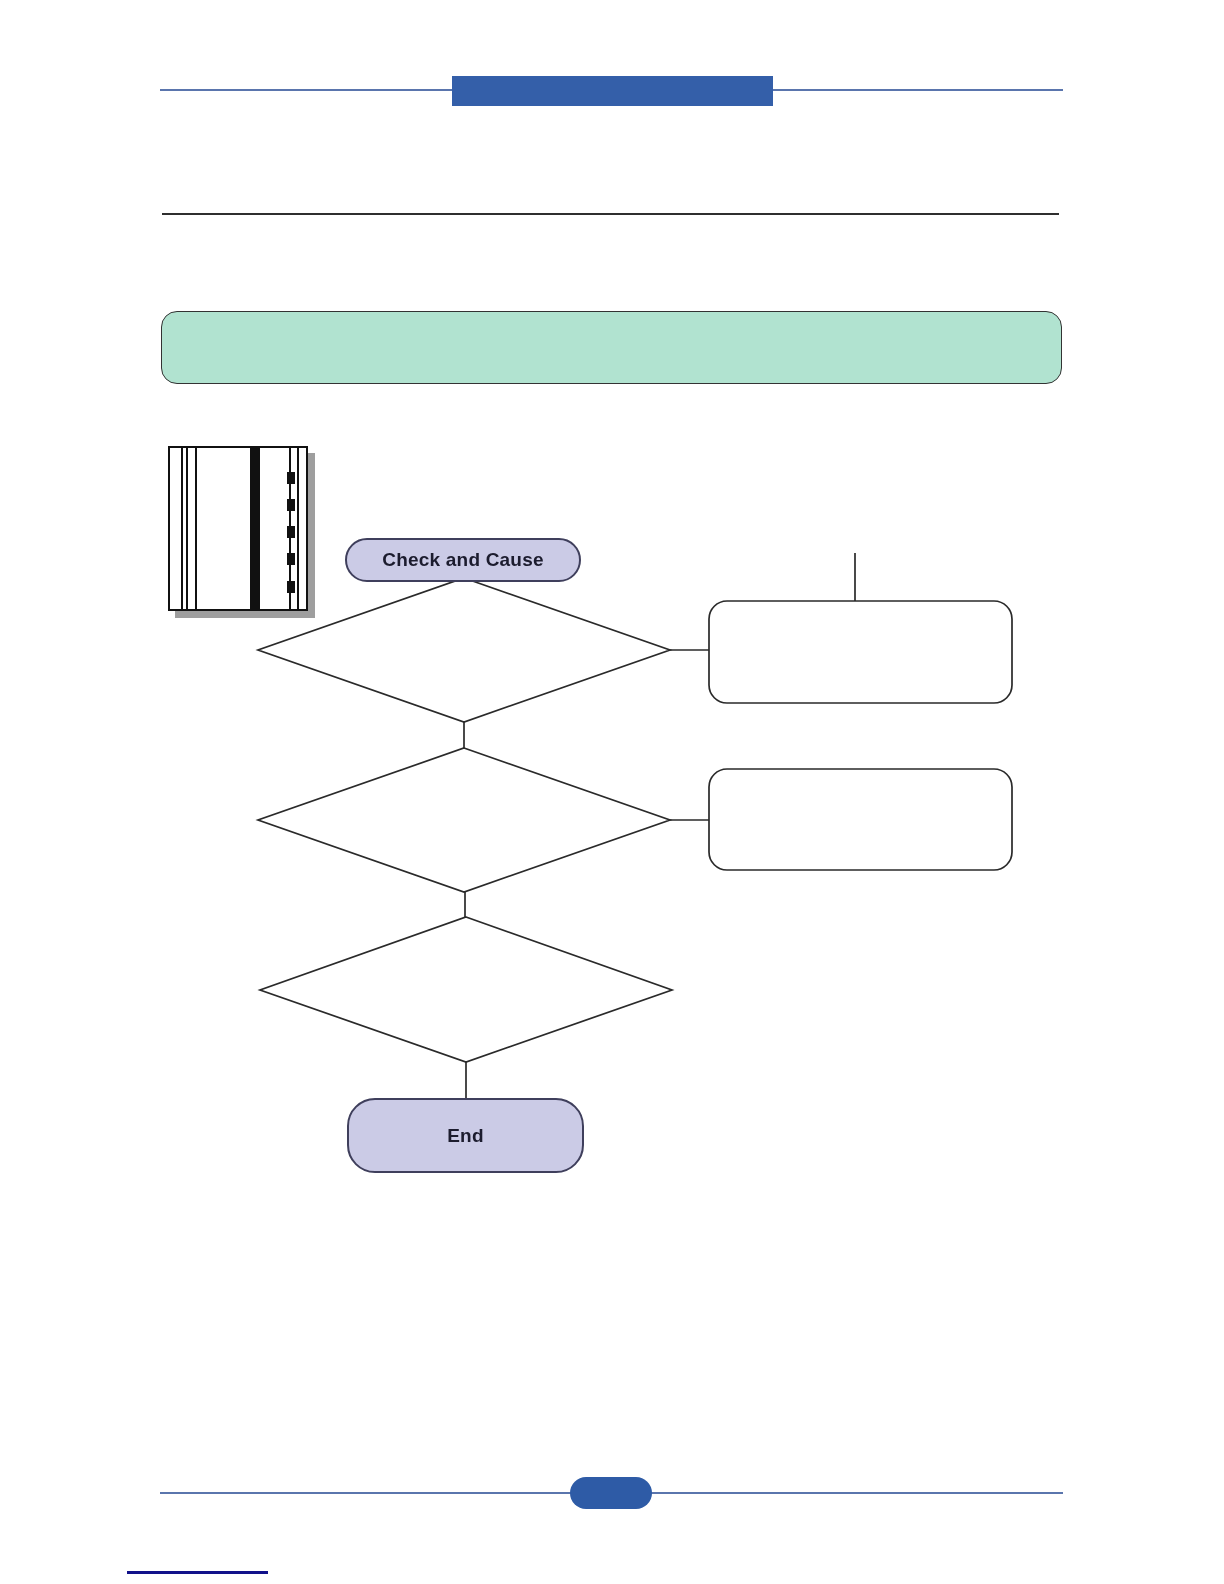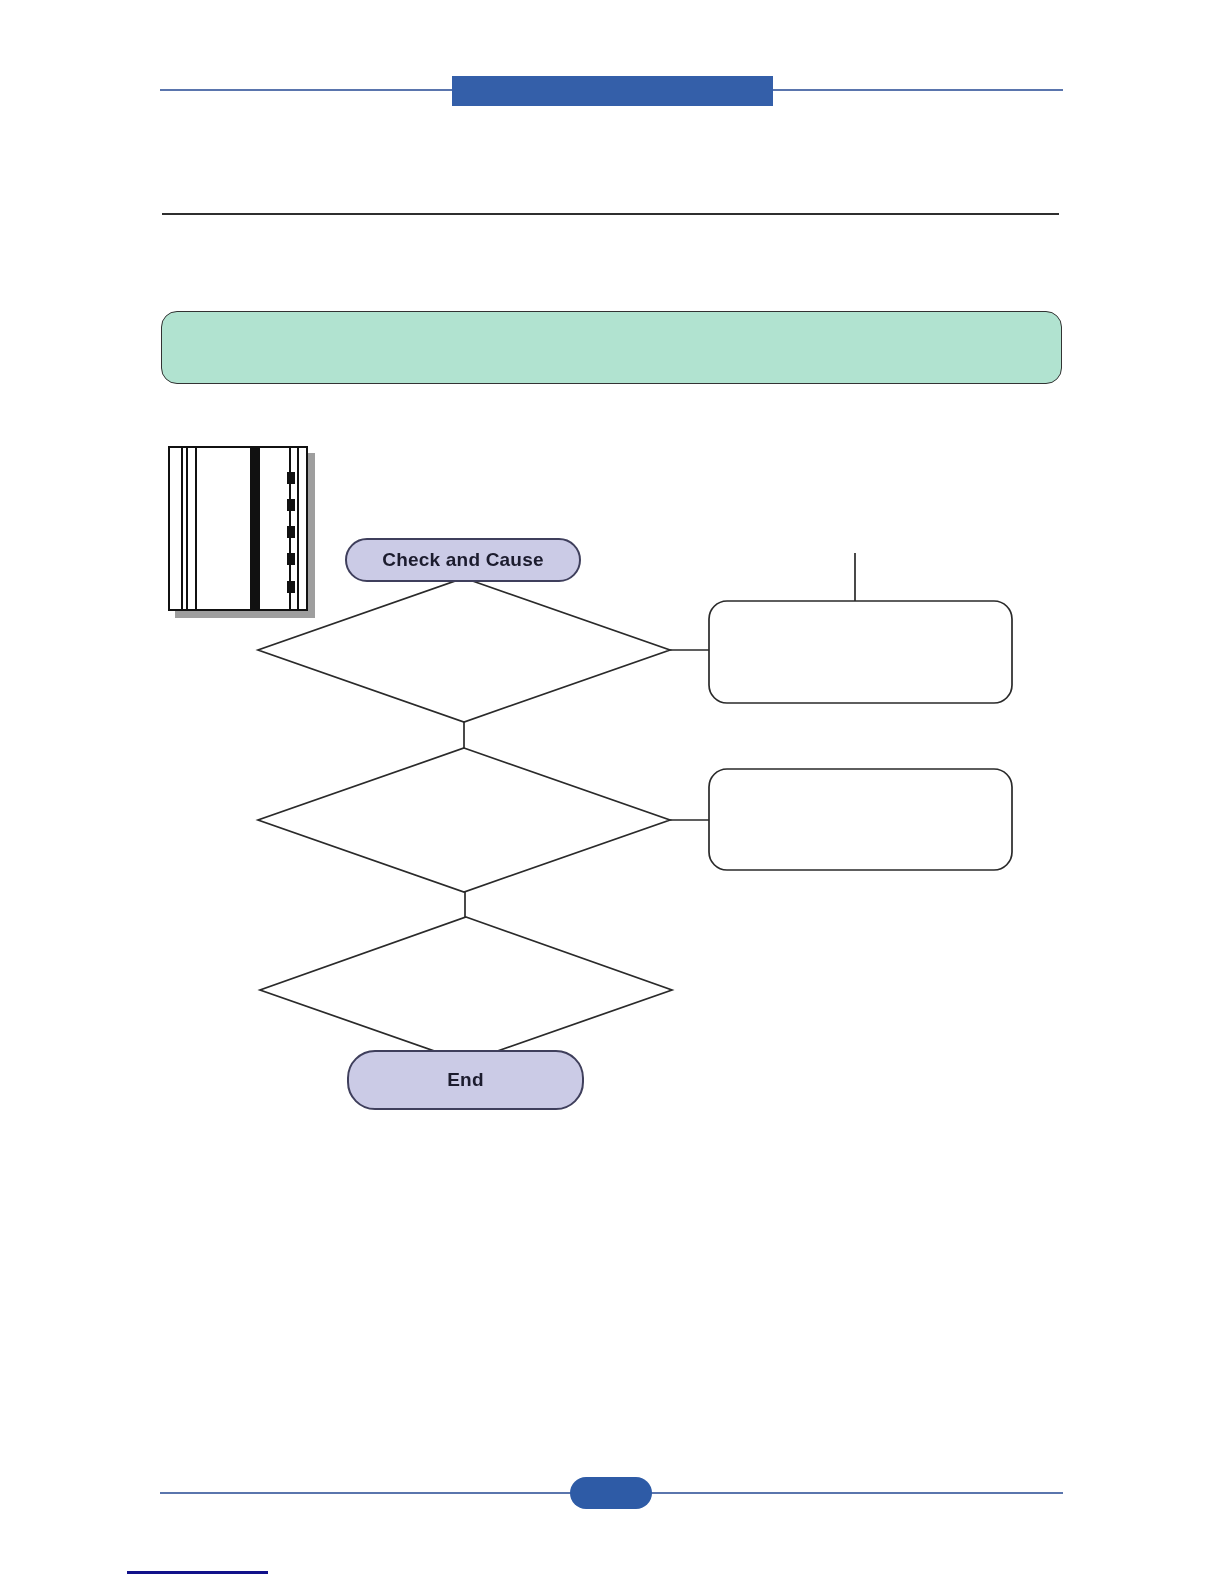--- a/index.html
+++ b/index.html
@@ -54,21 +54,21 @@
   .pill{
     position:absolute;
     background:#cbcbe6;border:2px solid #3f3f5c;border-radius:28px;
     box-sizing:border-box;
     display:flex;align-items:center;justify-content:center;
     font-weight:bold;font-size:19px;color:#1c1c2e;
     letter-spacing:0.2px;
   }
   .pill-check{left:345px;top:498px;width:236px;height:44px;margin-top:40px;}
   .pill-solution{left:738px;top:498px;width:233px;height:55px;}
-  .pill-end{left:347px;top:1050px;width:237px;height:60px;text-align:center;}
+  .pill-end{left:347px;top:1098px;width:237px;height:75px;text-align:center;}
   
   .footer-rule{
     position:absolute;left:160px;top:1492px;width:903px;height:2px;
     background:#5a75ad;
   }
   .footer-badge{
     position:absolute;left:570px;top:1477px;width:82px;height:32px;
     background:#2e5ba6;border-radius:16px;
   }
   .footer-link-rule{

